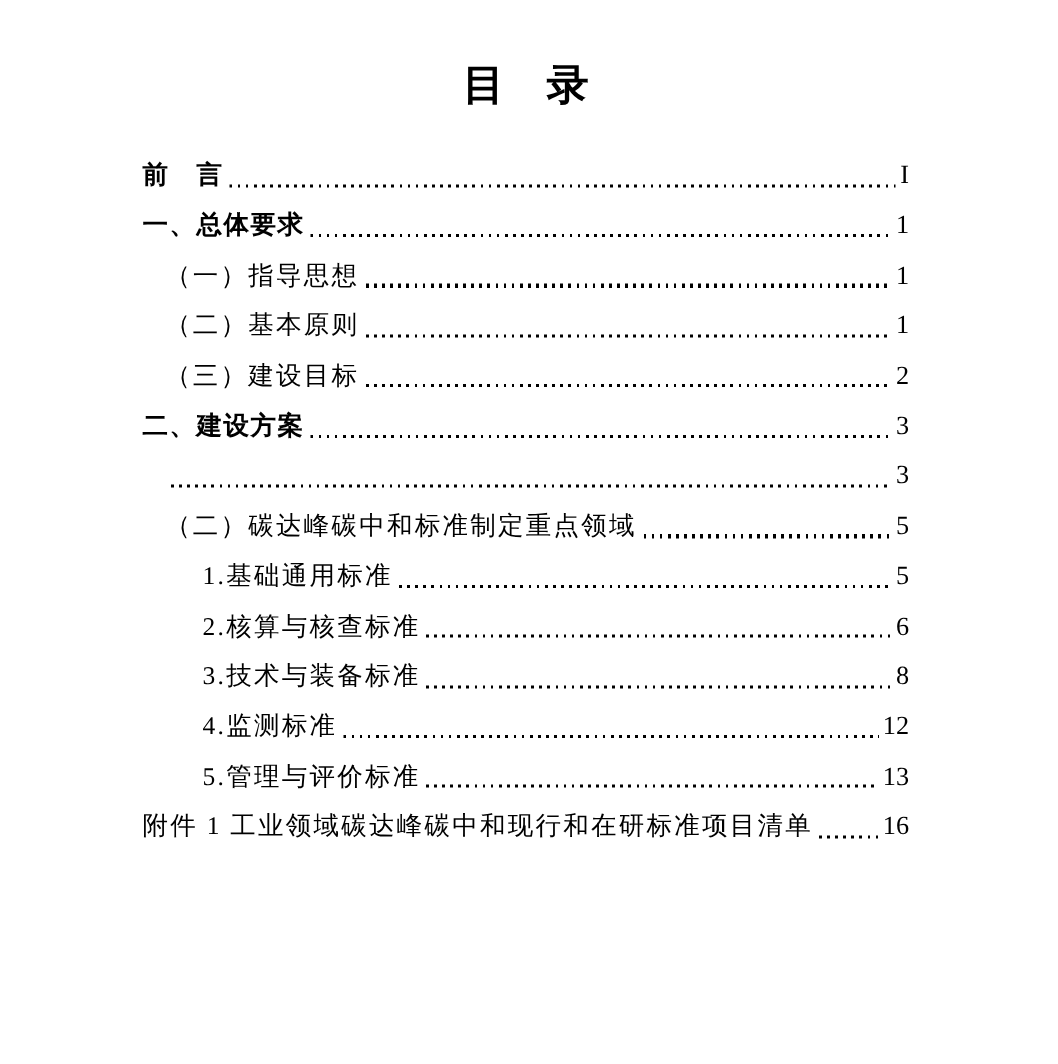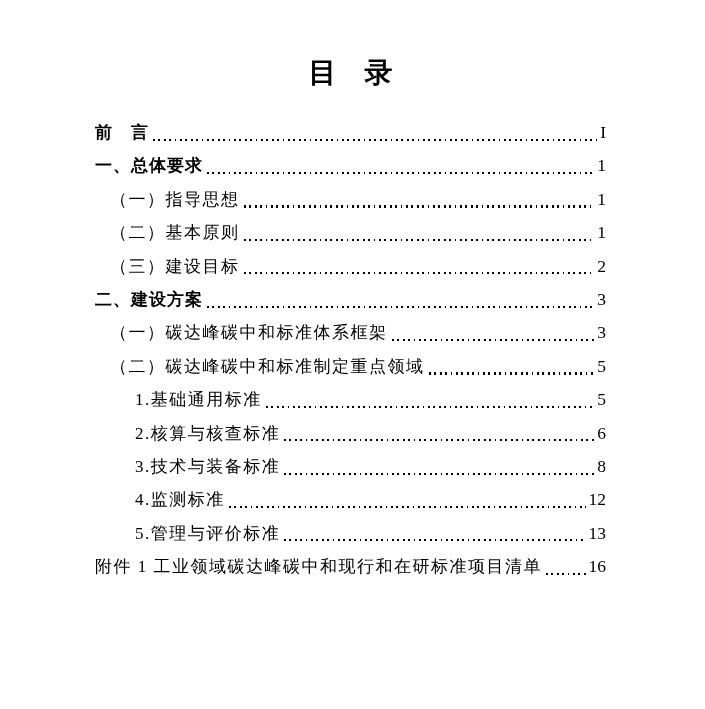--- a/index.html
+++ b/index.html
@@ -11,21 +11,21 @@
     width: 705px;
     height: 709px;
     overflow: hidden;
     color: #000000;
     font-family: "Liberation Serif", serif;
   }
   .page {
     box-sizing: border-box;
     width: 705px;
     height: 709px;
-    padding: 56px 99px 0 95px;
+    padding: 40px 99px 0 95px;
     background: #ffffff;
   }
   .doc-title {
     margin: 0 0 26px 0;
     text-align: center;
     font-family: "Liberation Sans", "DejaVu Sans", sans-serif;
     font-weight: 700;
     font-size: 28px;
     line-height: 34px;
     color: #000000;
@@ -117,21 +117,20 @@
       <span class="page-num">2</span>
     </div>
 
     <div class="toc-row bold">
       <span class="label">二、建设方案</span>
       <span class="leader"></span>
       <span class="page-num">3</span>
     </div>
 
     <div class="toc-row serif indent1">
-      <span class="label">（一）碳达峰碳中和标准体系框架</span>
       <span class="leader"></span>
       <span class="page-num">3</span>
     </div>
 
     <div class="toc-row serif indent1">
       <span class="label">（二）碳达峰碳中和标准制定重点领域</span>
       <span class="leader"></span>
       <span class="page-num">5</span>
     </div>
 

